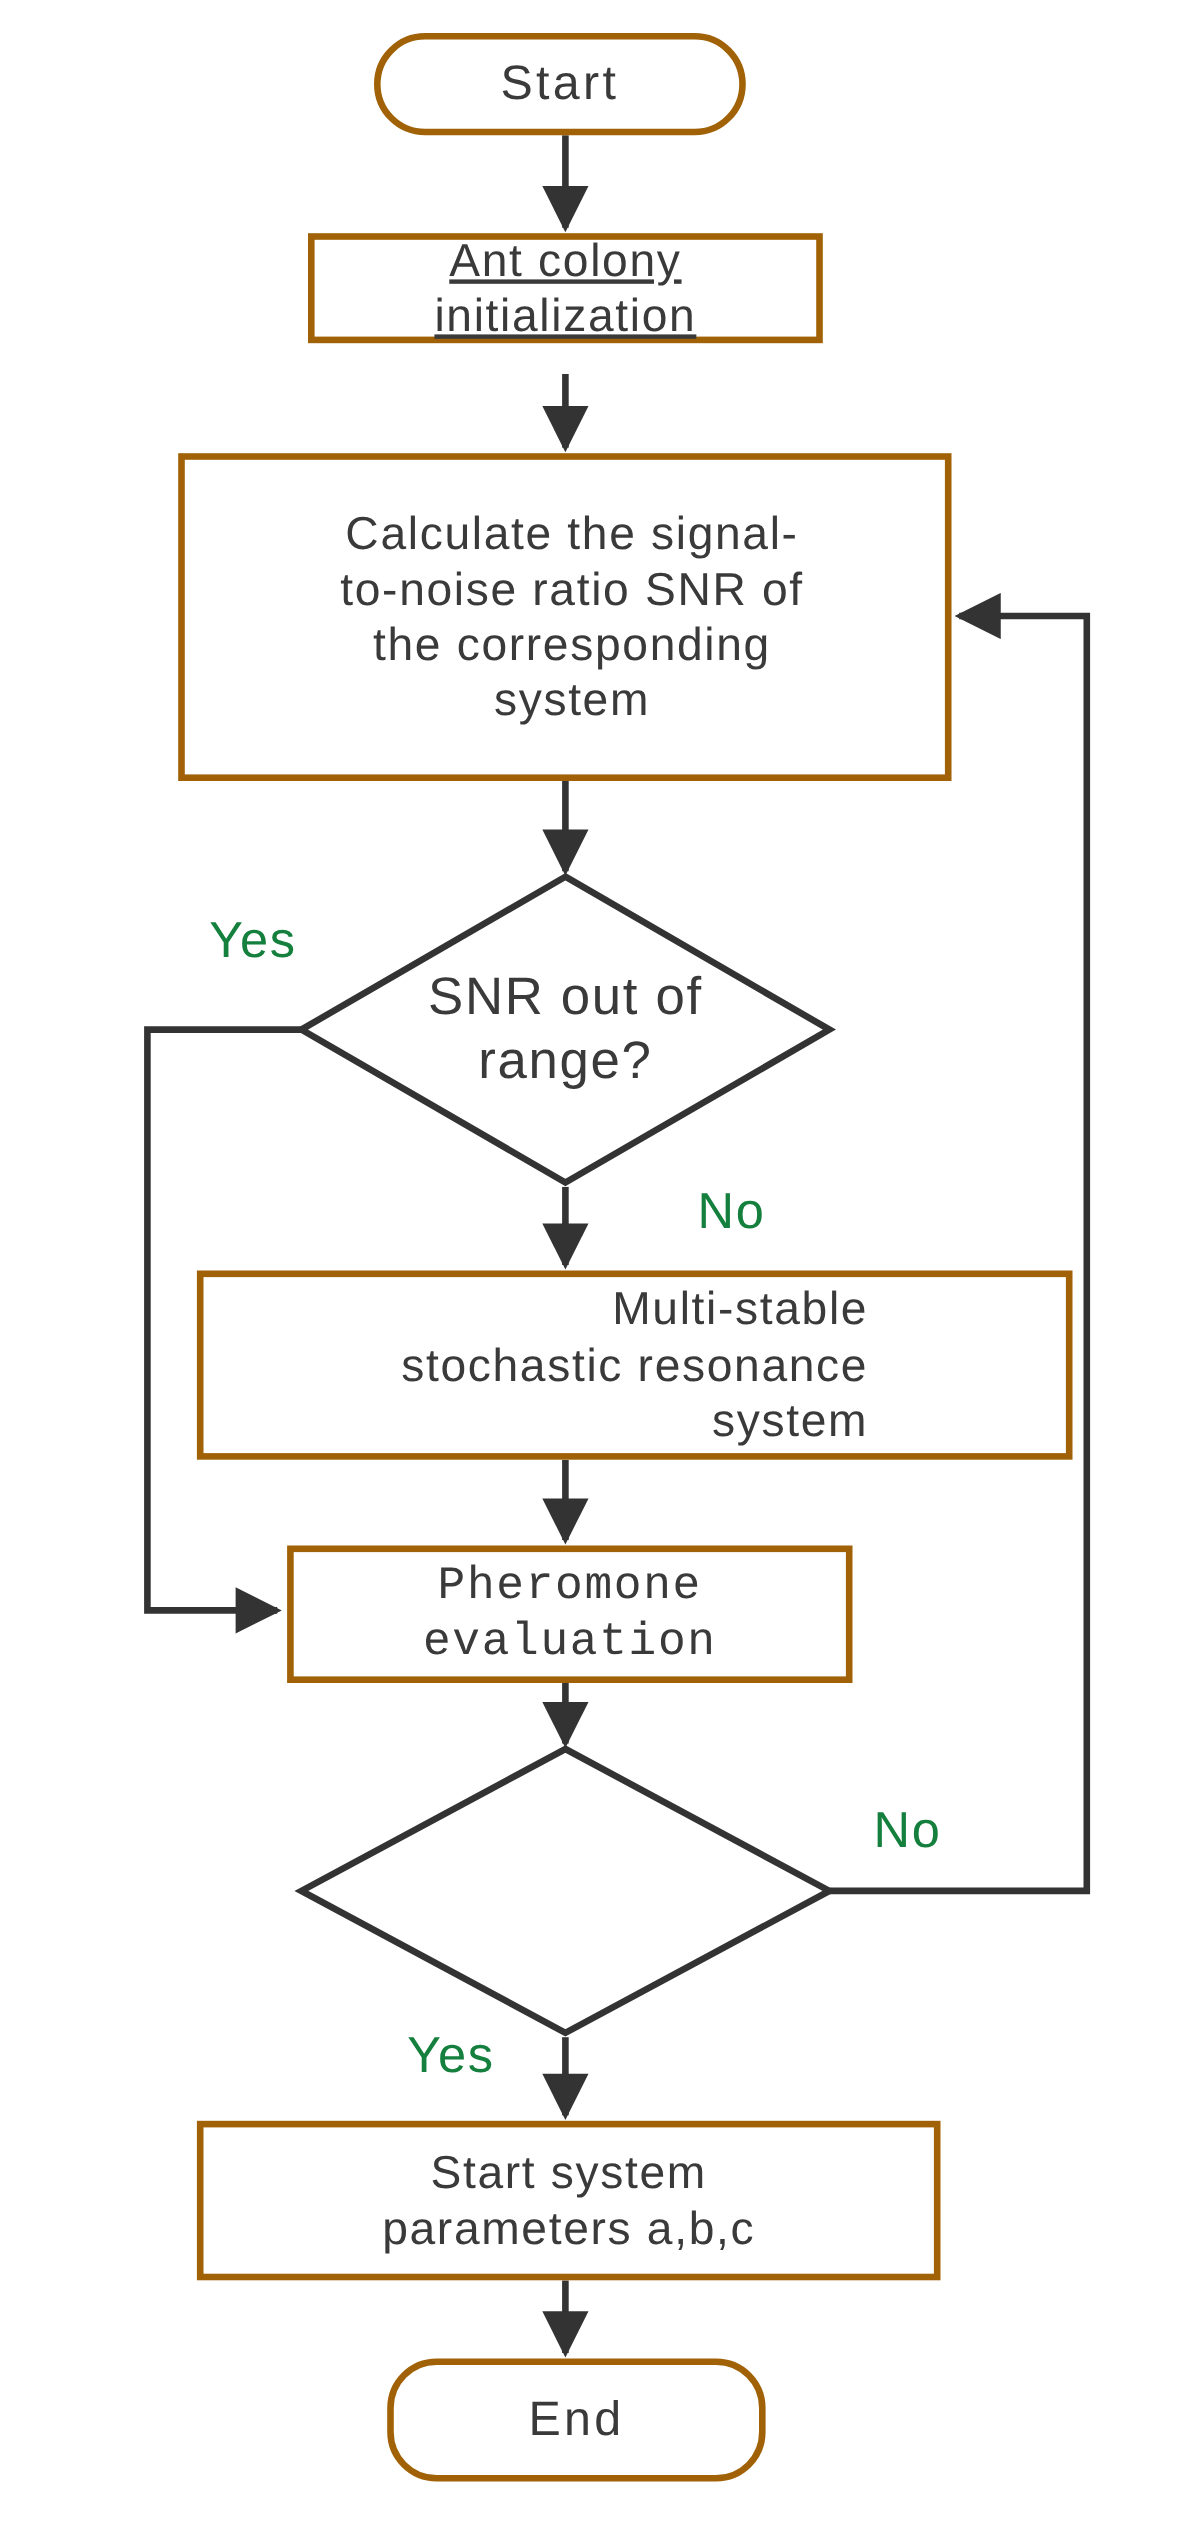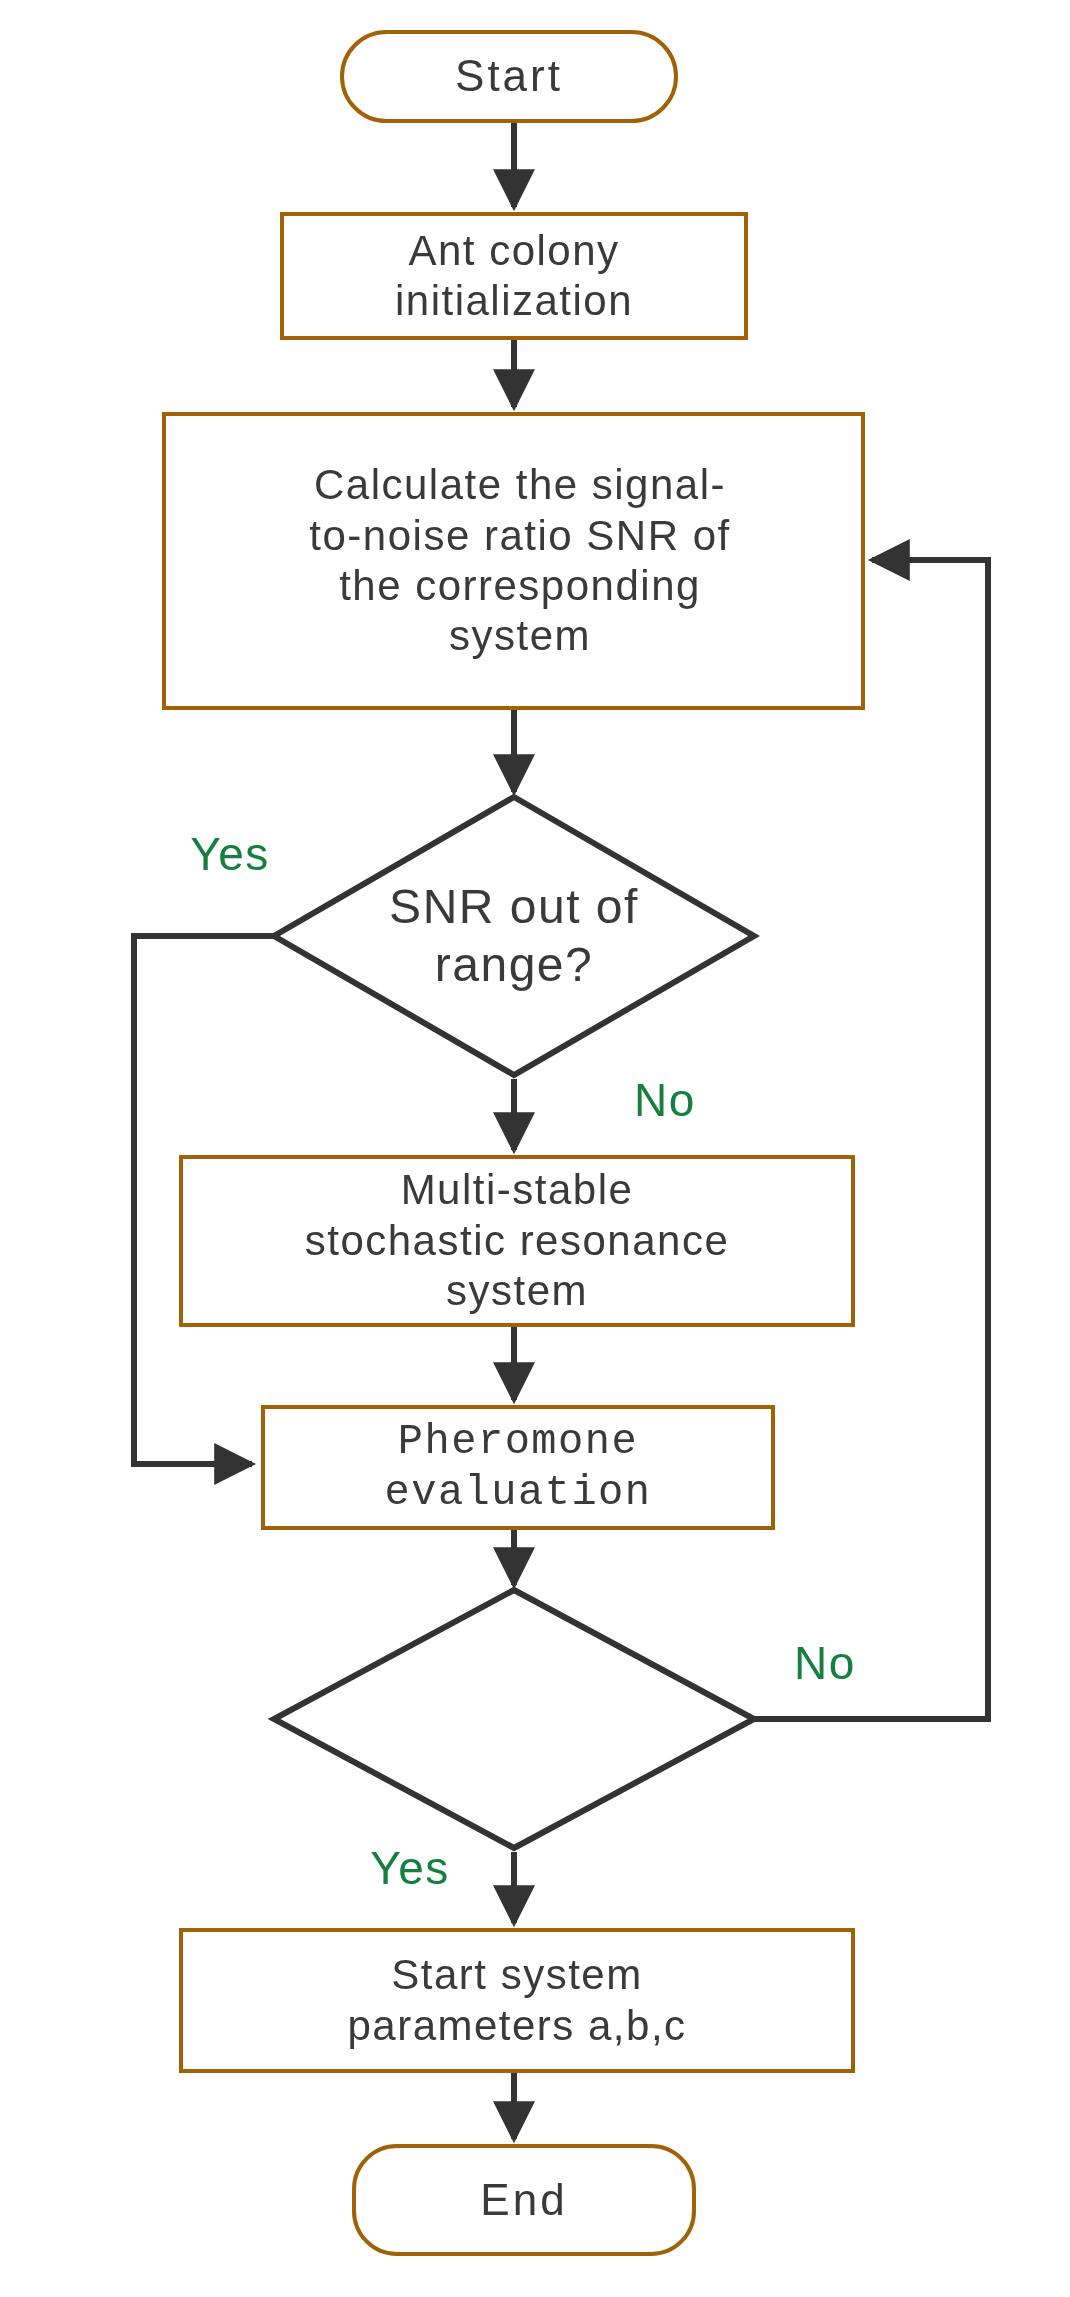--- a/index.html
+++ b/index.html
@@ -25,21 +25,21 @@
   }
   .node {
     position: absolute;
     box-sizing: border-box;
     display: flex;
     align-items: center;
     justify-content: center;
     text-align: center;
     white-space: pre-line;
     background: #ffffff;
-    border: 4px solid #a16207;
+    border: 6px solid #a16207;
     font-size: 42px;
     line-height: 1.2;
     letter-spacing: 1.5px;
     z-index: 1;
   }
   .terminator {
     border-radius: 48px;
     font-size: 44px;
     letter-spacing: 3px;
   }
@@ -64,24 +64,24 @@
     display: flex;
     align-items: center;
     justify-content: center;
     font-size: 46px;
     letter-spacing: 1.5px;
     color: #15803d;
     z-index: 1;
   }
   
   #node-start   { left: 340px; top: 30px;   width: 338px; height: 93px;  }
-  #node-init    { left: 280px; top: 212px;  width: 468px; height: 128px; }
+  #node-init    { left: 280px; top: 212px;  width: 468px; height: 100px; text-decoration: underline; }
   #node-calc    { left: 162px; top: 412px;  width: 703px; height: 298px; padding-left: 13px; }
   #label-snr    { left: 314px; top: 846px;  width: 400px; height: 180px; }
-  #node-multi   { left: 179px; top: 1155px; width: 676px; height: 172px; }
+  #node-multi   { left: 179px; top: 1155px; width: 796px; height: 172px; text-align: right; }
   #node-pher    { left: 261px; top: 1405px; width: 514px; height: 125px; font-family: Liberation Mono, monospace; }
   #label-term   { left: 314px; top: 1659px; width: 400px; height: 120px; }
   #node-output  { left: 179px; top: 1928px; width: 676px; height: 145px; }
   #node-end     { left: 352px; top: 2144px; width: 344px; height: 112px; border-radius: 45px; }
   #edge-label-snr-yes  { left: 160px; top: 824px;  width: 140px; height: 60px; }
   #edge-label-snr-no   { left: 595px; top: 1070px; width: 140px; height: 60px; }
   #edge-label-term-no  { left: 755px; top: 1633px; width: 140px; height: 60px; }
   #edge-label-term-yes { left: 340px; top: 1838px; width: 140px; height: 60px; }
 </style>
 </head>

